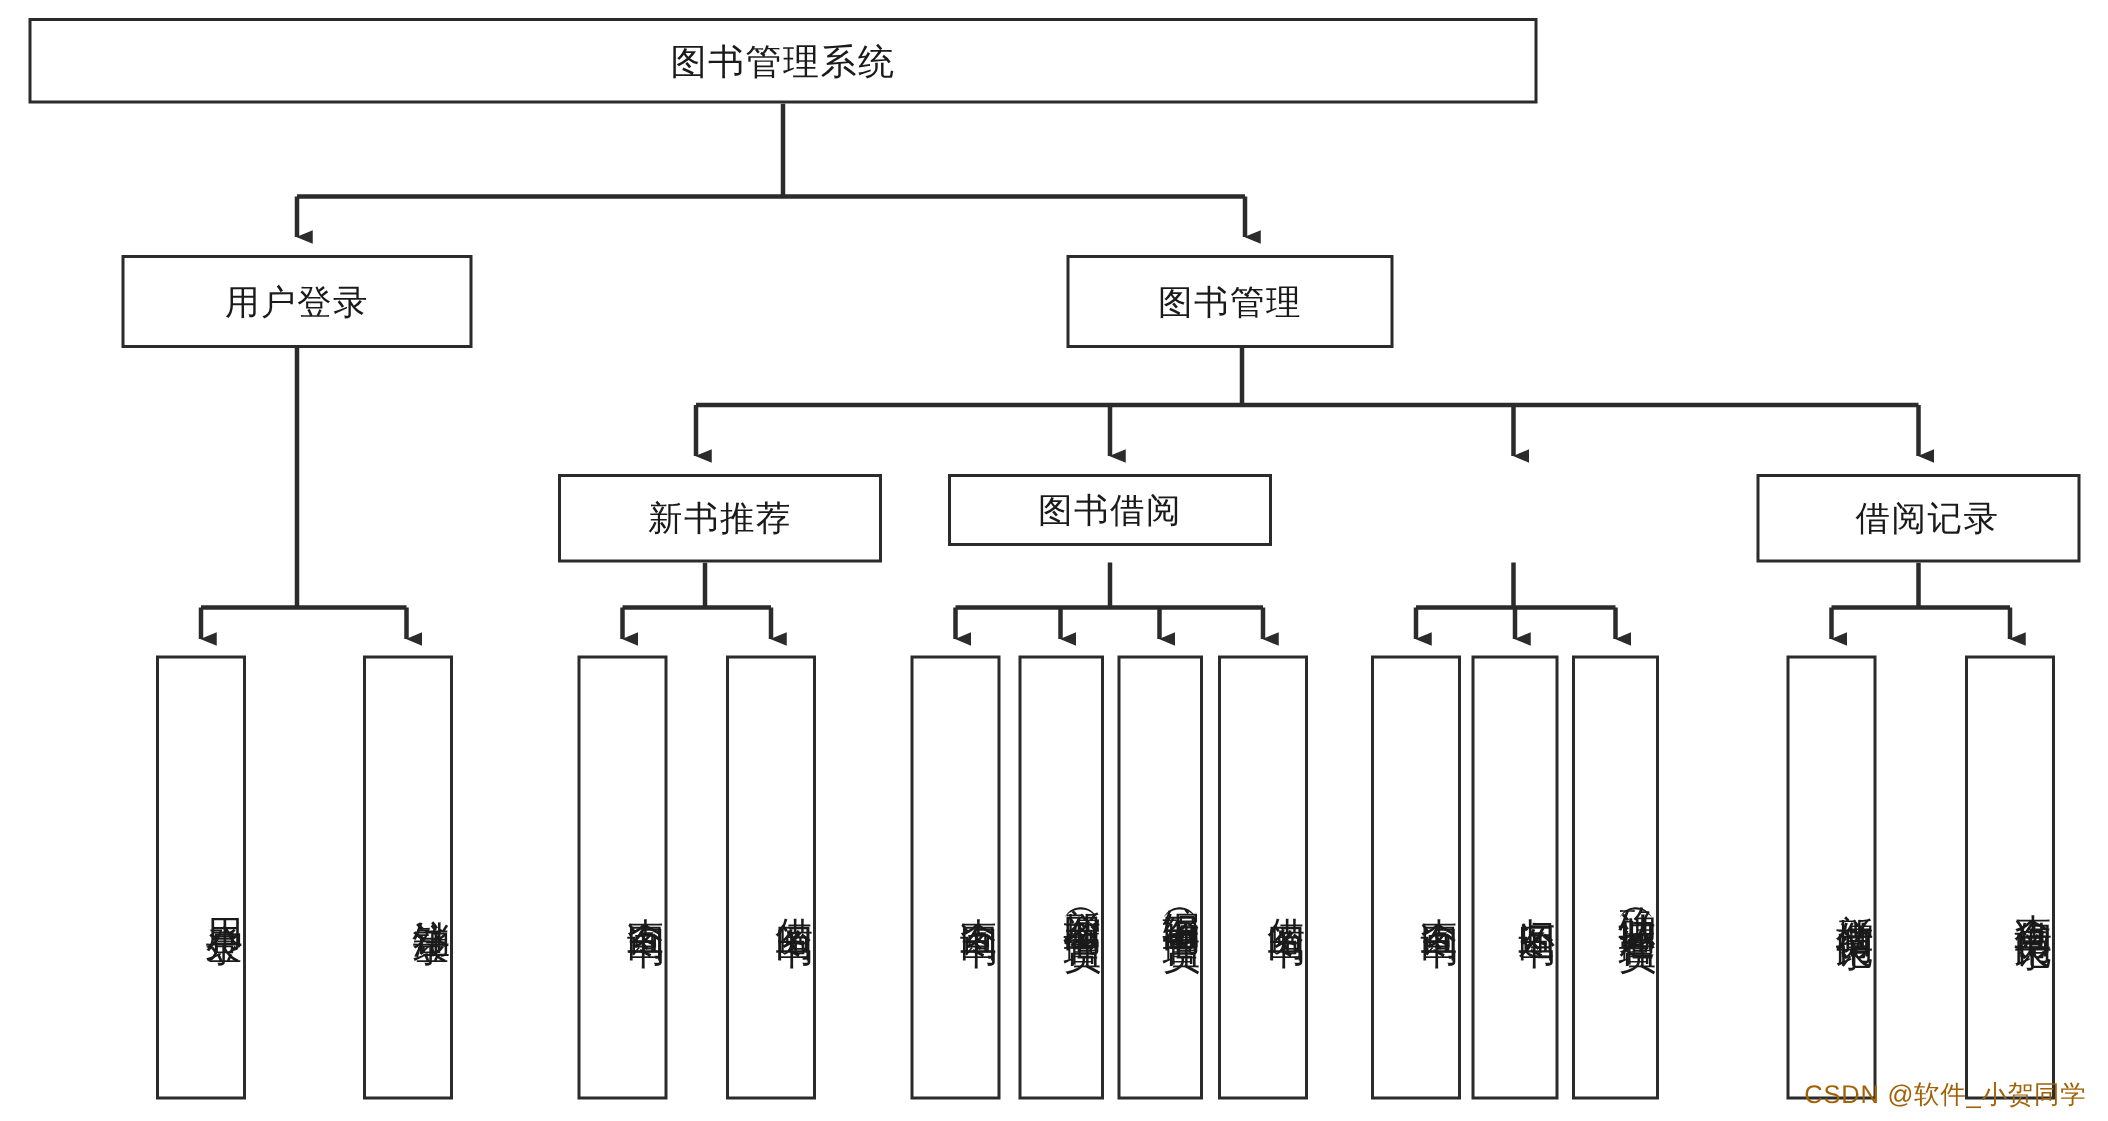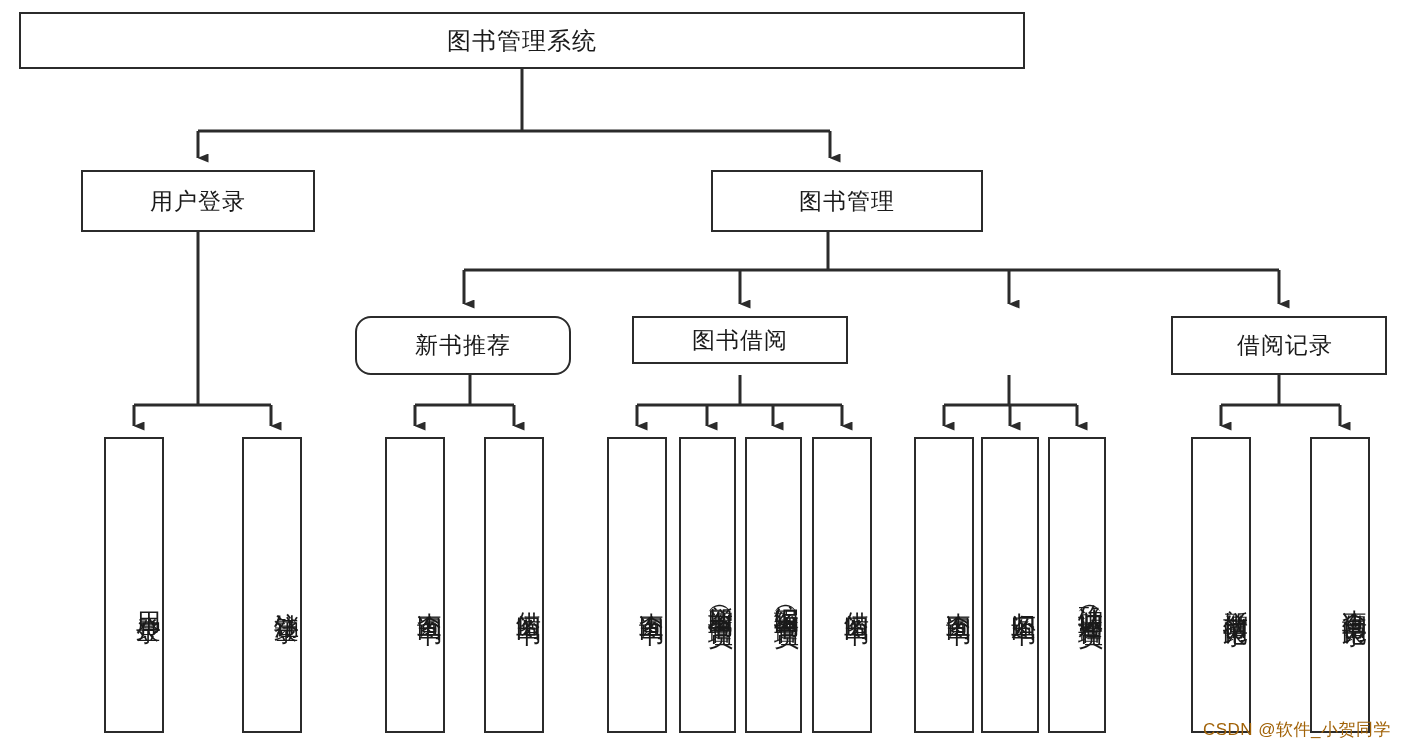--- a/index.html
+++ b/index.html
@@ -101,25 +101,25 @@
     </g>
   </svg>
 
   <div class="node h root" style="left:19px;top:12px;width:1006px;height:57px;">
     <span>图书管理系统</span>
   </div>
 
   <div class="node h" style="left:81px;top:170px;width:234px;height:62px;">
     <span>用户登录</span>
   </div>
-  <div class="node h" style="left:711px;top:170px;width:272px;height:62px;font-family:Liberation Serif, serif;">
+  <div class="node h" style="left:711px;top:170px;width:218px;height:62px;font-family:Liberation Serif, serif;">
     <span>图书管理</span>
   </div>
 
-  <div class="node h" style="left:355px;top:316px;width:216px;height:59px;border-radius:16px;">
+  <div class="node h" style="left:372px;top:316px;width:216px;height:59px;">
     <span>新书推荐</span>
   </div>
   <div class="node h" style="left:632px;top:316px;width:216px;height:48px;">
     <span>图书借阅</span>
   </div>
   <div class="node h" style="left:1171px;top:316px;width:216px;height:59px;padding-left:12px;">
     <span>借阅记录</span>
   </div>
 
   <div class="node v" style="left:104px;top:437px;width:60px;height:296px;">

